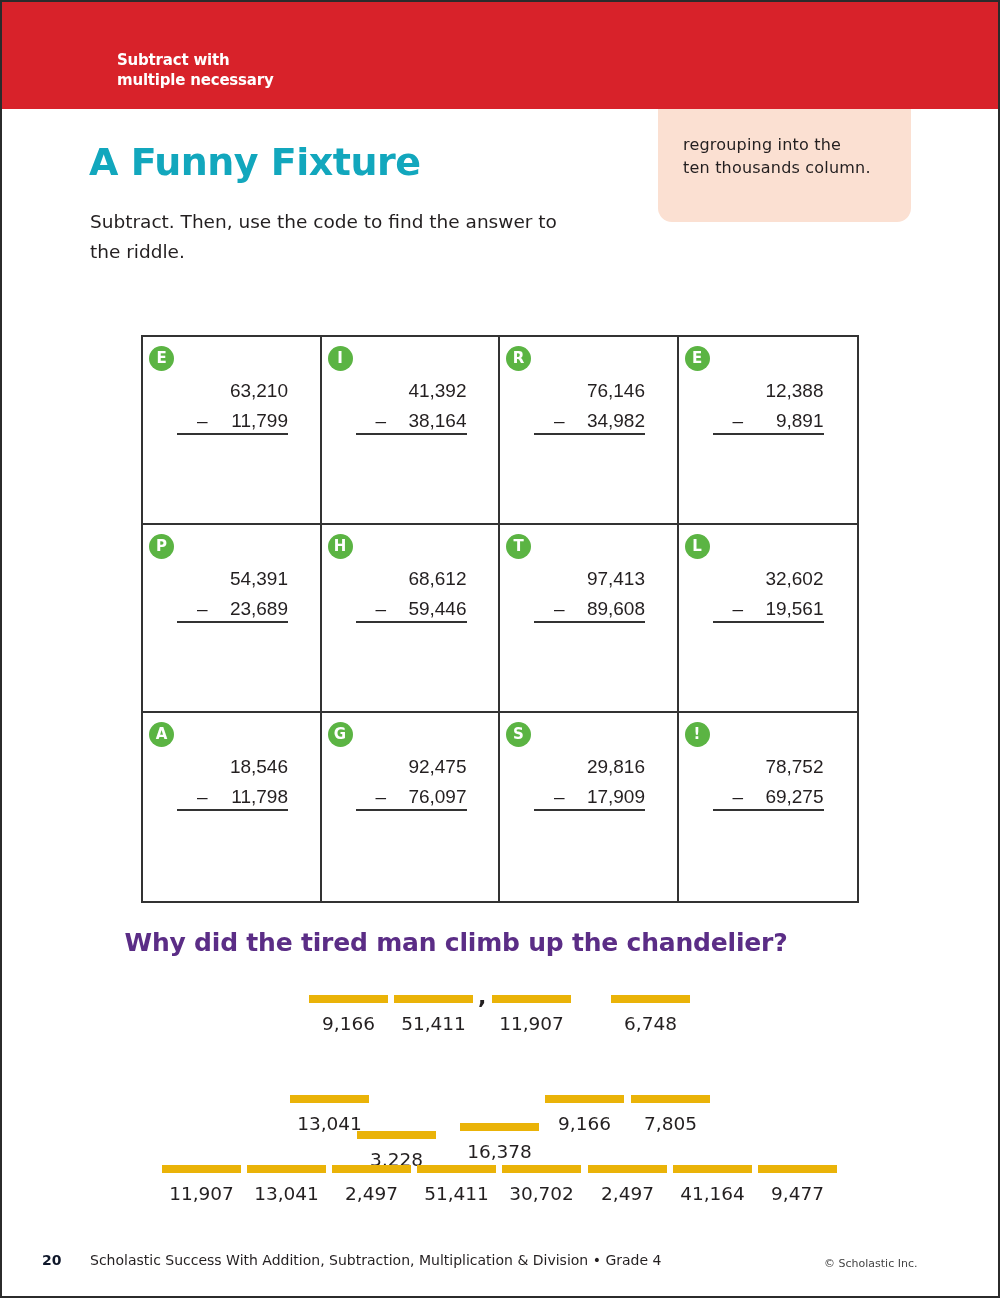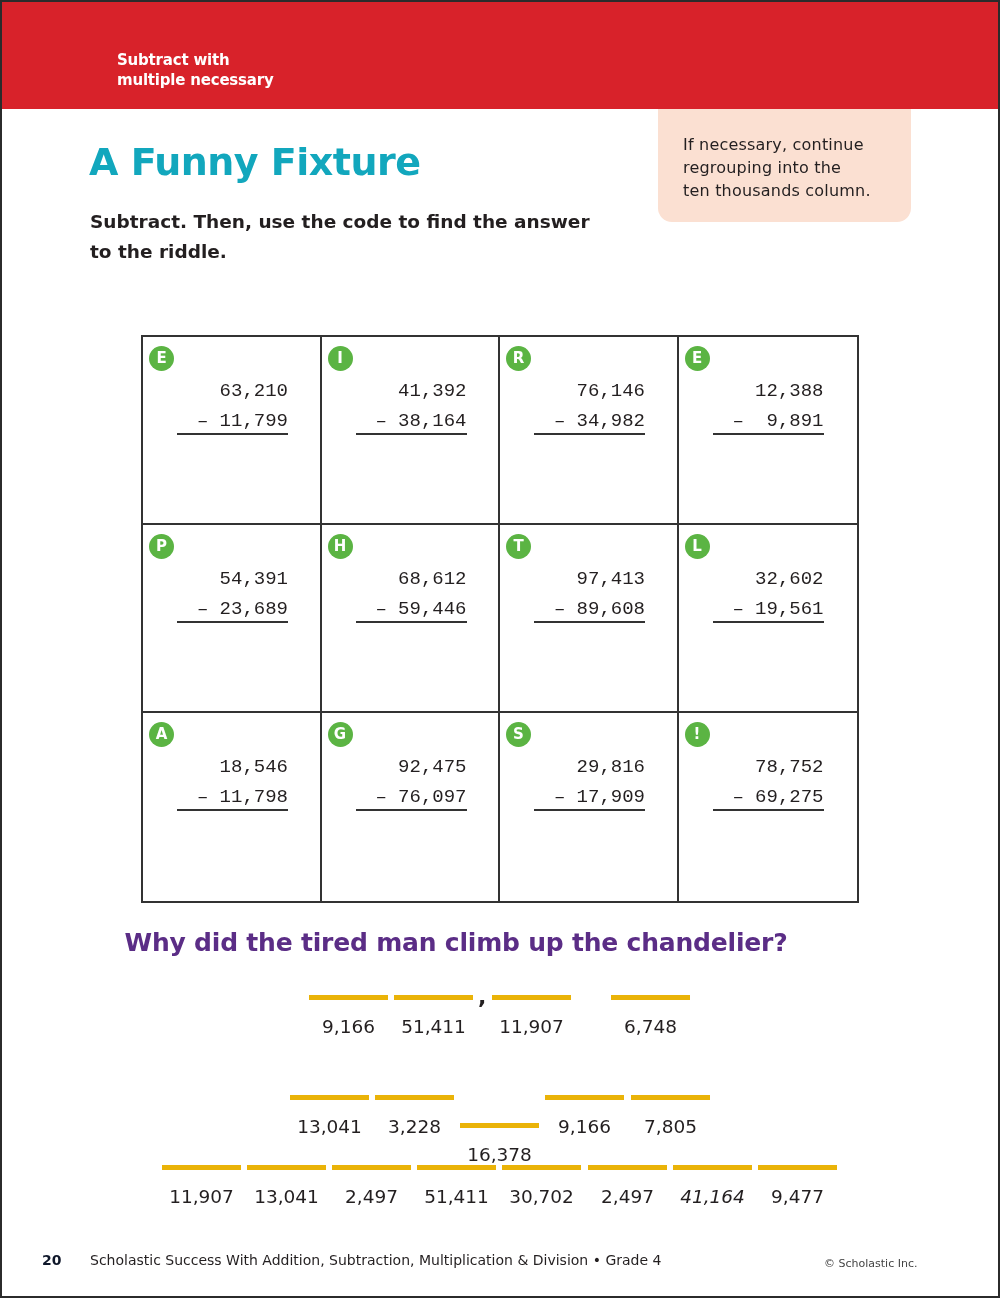--- a/index.html
+++ b/index.html
@@ -3,50 +3,49 @@
 <meta charset="utf-8">
 <style>
   * { box-sizing: border-box; margin: 0; padding: 0; }
   html, body { width: 1000px; height: 1298px; background: #ffffff; overflow: hidden; }
   body { position: relative; font-family: "DejaVu Sans", sans-serif; color: #231f20; }
   .page-frame { position: absolute; left: 0; top: 0; width: 1000px; height: 1298px; border: 2px solid #2b2b2b; border-top: none; pointer-events: none; }
   .top-band { position: absolute; left: 0; top: 0; width: 1000px; height: 109px; background: #d8222a; border-top: 2px solid #2b2b2b; }
   .band-label { position: absolute; left: 90px; top: 48px; color: #ffffff; font-weight: bold; font-size: 15px; line-height: 20px; letter-spacing: -0.2px; margin-left: 27px; }
   .tip-box { position: absolute; left: 658px; top: 109px; width: 253px; height: 113px; background: #fbe0d2; border-radius: 0 0 14px 14px; padding: 24px 0 0 25px; font-size: 16px; line-height: 23px; color: #231f20; letter-spacing: 0.2px; }
   .title { position: absolute; left: 89px; top: 140px; font-size: 38px; font-weight: bold; color: #12a7bd; letter-spacing: -0.5px; }
-  .instructions { position: absolute; left: 90px; top: 207px; width: 500px; font-size: 18.5px; line-height: 30px; font-weight: bold; color: #231f20; }
+  .instructions { position: absolute; left: 90px; top: 207px; width: 500px; font-size: 18.5px; line-height: 30px; font-weight: normal; color: #231f20; }
   .grid { position: absolute; left: 141px; top: 335px; width: 718px; height: 568px; display: grid; grid-template-columns: repeat(4, 1fr); grid-template-rows: repeat(3, 1fr); border: 2px solid #333; }
   .cell { position: relative; border-right: 2px solid #333; border-bottom: 2px solid #333; }
   .cell:nth-child(4n) { border-right: none; }
   .cell:nth-child(n+9) { border-bottom: none; }
   .badge { position: absolute; left: 6px; top: 9px; width: 25px; height: 25px; border-radius: 50%; background: #5bb443; color: #fff; font-weight: bold; font-size: 15px; line-height: 25px; text-align: center; }
-  .problem { position: absolute; left: 34px; top: 40px; width: 111px; font-family: Liberation Mono, monospace; font-size: 19px; color: #231f20; }
+  .problem { position: absolute; left: 34px; top: 40px; width: 111px; font-family: Liberation Sans, sans-serif; font-size: 19px; color: #231f20; }
   .minuend { text-align: right; height: 30px; line-height: 28px; }
   .sub-row { display: flex; justify-content: space-between; height: 28px; line-height: 28px; border-bottom: 2px solid #333; }
   .minus-sign { padding-left: 20px; }
   .riddle { position: absolute; left: 0; top: 928px; width: 912px; text-align: center; font-size: 25px; font-weight: bold; color: #5b2d86; letter-spacing: -0.2px; }
   .answer-row { position: absolute; height: 40px; }
-  .slot { position: absolute; top: 0; width: 79px; border-top: 5px solid #eab308; text-align: center; font-size: 18.5px; padding-top: 16px; color: #231f20; }
+  .slot { position: absolute; top: 0; width: 79px; border-top: 8px solid #eab308; text-align: center; font-size: 18.5px; padding-top: 10px; color: #231f20; }
   .comma-mark { position: absolute; left: 478px; top: 984px; font-size: 22px; font-weight: bold; color: #231f20; }
   .footer-page { position: absolute; left: 42px; top: 1252px; font-size: 14px; font-weight: bold; color: #0f172a; }
   .footer-title { position: absolute; left: 90px; top: 1252px; font-size: 14px; color: #231f20; }
   .footer-copy { position: absolute; left: 824px; top: 1257px; font-size: 11px; color: #444; }
 </style>
 </head>
 <body>
 
 <div class="top-band">
   <div class="band-label">
     <div>Subtract with</div>
     <div>multiple necessary</div>
   </div>
 </div>
 
 <div class="tip-box">
-  <div>If necessary, continue</div>
   <div>regrouping into the</div>
   <div>ten thousands column.</div>
 </div>
 
 <h1 class="title">A Funny Fixture</h1>
 <p class="instructions">Subtract. Then, use the code to find the answer to the riddle.</p>
 
 <div class="grid" id="grid">
   <div class="cell">
     <div class="badge">E</div>
@@ -187,33 +186,33 @@
 
 <div id="answers">
     <div class="answer-row" style="top: 995px; left: 0px; width: 1000px;">
       <div class="slot" style="left: 309px;">9,166</div>
       <div class="slot" style="left: 394px;">51,411</div>
       <div class="slot" style="left: 492px;">11,907</div>
       <div class="slot" style="left: 611px;">6,748</div>
     </div>
     <div class="answer-row" style="top: 1095px; left: 0px; width: 1000px;">
       <div class="slot" style="left: 290px;">13,041</div>
-      <div class="slot" style="left: 375px;">3,228</div>
+      <div class="slot" style="left: 357px; margin-top: 36px;">3,228</div>
       <div class="slot" style="left: 460px; margin-top: 28px;">16,378</div>
       <div class="slot" style="left: 545px;">9,166</div>
       <div class="slot" style="left: 631px;">7,805</div>
     </div>
     <div class="answer-row" style="top: 1165px; left: 0px; width: 1000px;">
       <div class="slot" style="left: 162px;">11,907</div>
       <div class="slot" style="left: 247px;">13,041</div>
       <div class="slot" style="left: 332px;">2,497</div>
       <div class="slot" style="left: 417px;">51,411</div>
       <div class="slot" style="left: 502px;">30,702</div>
       <div class="slot" style="left: 588px;">2,497</div>
-      <div class="slot" style="left: 673px; font-style: italic;">41,164</div>
+      <div class="slot" style="left: 673px;">41,164</div>
       <div class="slot" style="left: 758px;">9,477</div>
     </div>
   </div>
 
 <div class="footer-page">20</div>
 <div class="footer-title">Scholastic Success With Addition, Subtraction, Multiplication &amp; Division • Grade 4</div>
 <div class="footer-copy">© Scholastic Inc.</div>
 
 <div class="page-frame"></div>
 

